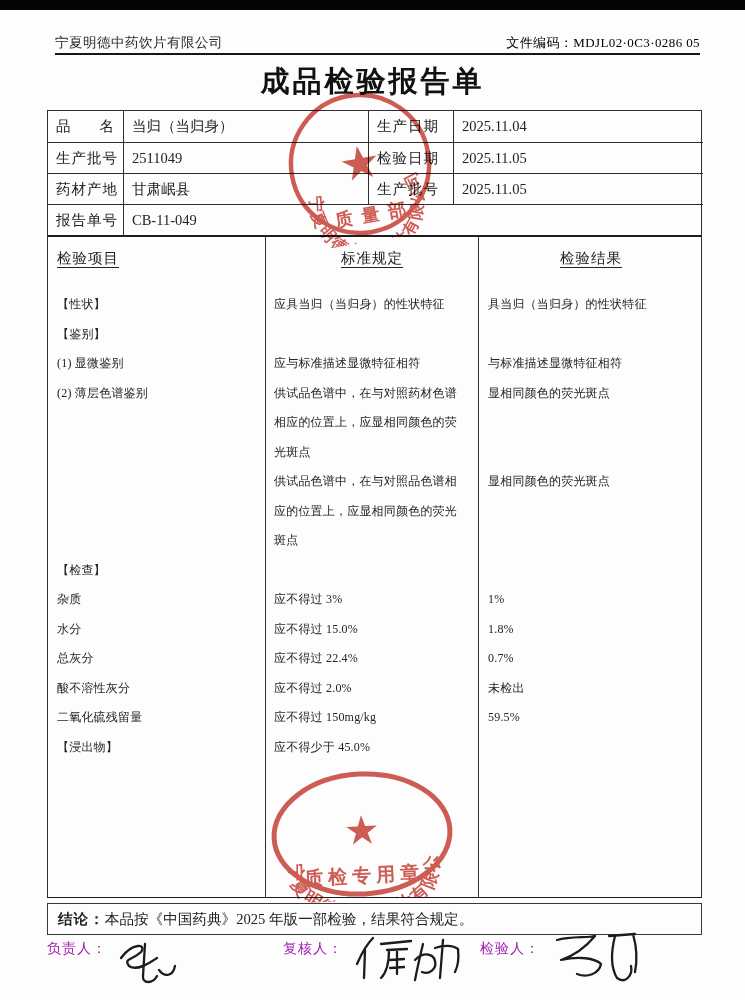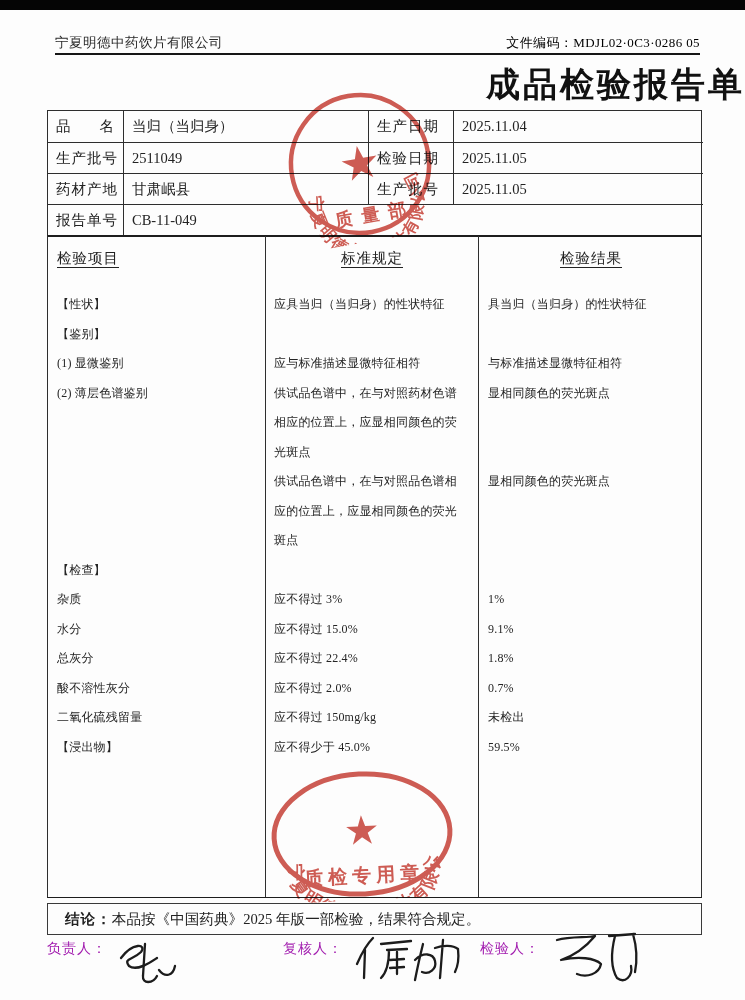--- a/index.html
+++ b/index.html
@@ -6,22 +6,22 @@
   html,body { width:745px; background:#fff; }
   body { font-family:"Liberation Serif","DejaVu Serif",serif; color:#222; }
   .page { position:relative; width:745px; height:1000px; background:#fdfdfd; overflow:hidden; }
 
   .topbar { position:absolute; left:0; top:0; width:745px; height:10px; background:#050505; }
 
   .hdr-company { position:absolute; left:55px; top:34px; font-size:13.5px; letter-spacing:.5px; color:#2a2a2a; }
   .hdr-code { position:absolute; right:45px; top:34px; font-size:13px; color:#000000; letter-spacing:.4px; }
   .hdr-rule { position:absolute; left:55px; top:53px; width:645px; height:2px; background:#161616; }
 
-  .title { position:absolute; left:0; top:62px; width:745px; text-align:right;
-           font-size:34px; font-weight:bold; letter-spacing:3px; color:#111; }
+  .title { position:absolute; left:0; top:62px; width:745px; text-align:center;
+           font-size:29px; font-weight:bold; letter-spacing:3px; color:#111; }
 
   
   .info-table { position:absolute; left:47px; top:110px; width:655px;
                 border:1px solid #2e2e2e; border-bottom:2px solid #1d1d1d;
                 display:grid; grid-template-columns:76px 245px 85px 249px; }
   .info-table > div { height:31px; line-height:30px; font-size:14.5px; white-space:nowrap;
                       border-top:1px solid #2e2e2e; padding:0 8px; overflow:hidden; }
   .info-table > div.r0 { border-top:none; }
   .ilabel { border-right:1px solid #2e2e2e; letter-spacing:1px; }
   .jlabel { text-align:justify; text-align-last:justify; }
@@ -44,21 +44,21 @@
   .tline { height:29.5px; line-height:29.5px; font-size:12px; letter-spacing:.2px;
            white-space:nowrap; color:#242424; }
   .c0 .tline { padding-left:9px; }
   .c1 .tline { padding-left:8px; }
   .c2 .tline { padding-left:9px; }
 
   
   .conclusion { position:absolute; left:47px; top:903px; width:655px; height:32px;
                 border:1px solid #3a3a3a; line-height:30px; font-size:14.6px;
                 padding-left:10px; white-space:nowrap; }
-  .conclusion b { font-weight:bold; letter-spacing:1px;margin-left:7px; }
+  .conclusion b { font-weight:bold; letter-spacing:1px; }
 
   .sign-row { position:absolute; left:47px; top:940px; width:655px; height:60px; font-size:14px; }
   .sig-label { position:absolute; top:0; letter-spacing:1px; color:#a21caf; }
   .sig-label.p0 { left:0; } .sig-label.p1 { left:236px; } .sig-label.p2 { left:433px; }
   .sig-svg { position:absolute; }
   .sig-svg path { fill:none; stroke:#1c1c1c; stroke-width:2.3; stroke-linecap:round; stroke-linejoin:round; }
 
   
   .stamp { position:absolute; mix-blend-mode:multiply; opacity:.88; pointer-events:none; }
   .stamp-top { left:278px; top:86px; transform:rotate(-10deg); }
@@ -148,21 +148,20 @@
           <div class="tline"></div>
           <div class="tline">与标准描述显微特征相符</div>
           <div class="tline">显相同颜色的荧光斑点</div>
           <div class="tline"></div>
           <div class="tline"></div>
           <div class="tline">显相同颜色的荧光斑点</div>
           <div class="tline"></div>
           <div class="tline"></div>
           <div class="tline"></div>
           <div class="tline">1%</div>
-          <div class="tline">9.1%</div>
           <div class="tline">1.8%</div>
           <div class="tline">0.7%</div>
           <div class="tline">未检出</div>
           <div class="tline">59.5%</div>
         </div>
     </div>
   </div>
 
   <svg class="stamp stamp-top" width="164" height="156" viewBox="0 0 164 156">
     <circle cx="82" cy="78" r="69" fill="none" stroke="#c9463c" stroke-width="4.5"></circle>

